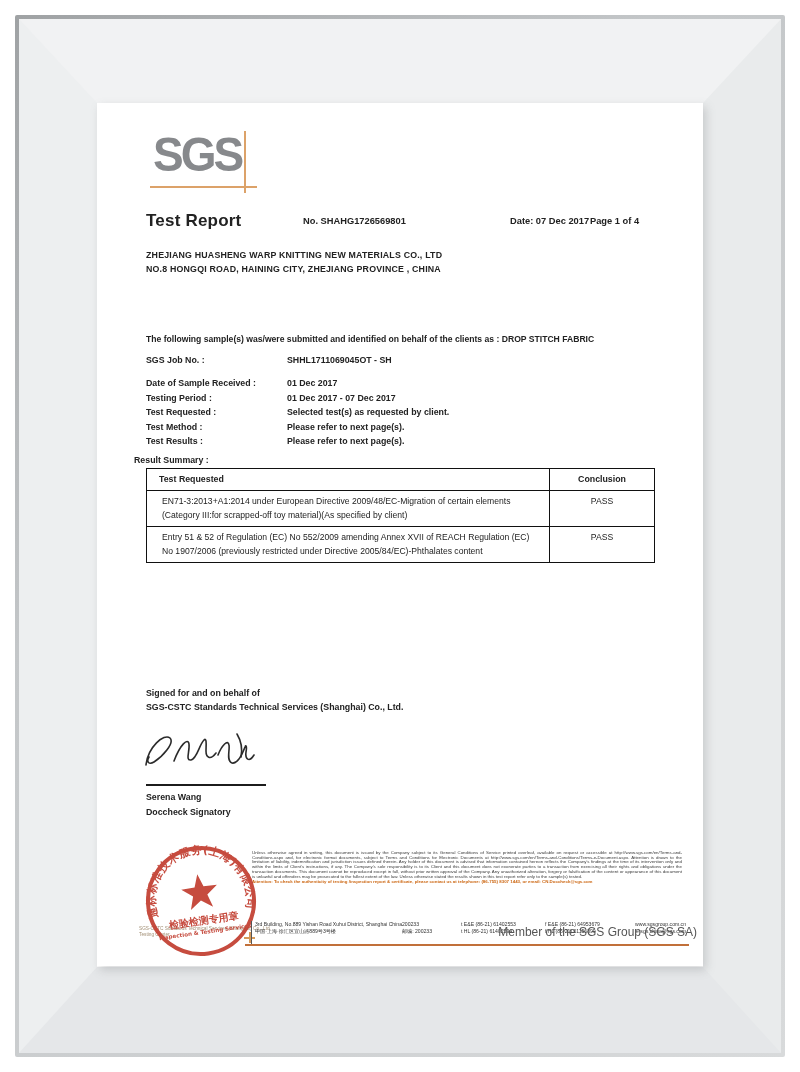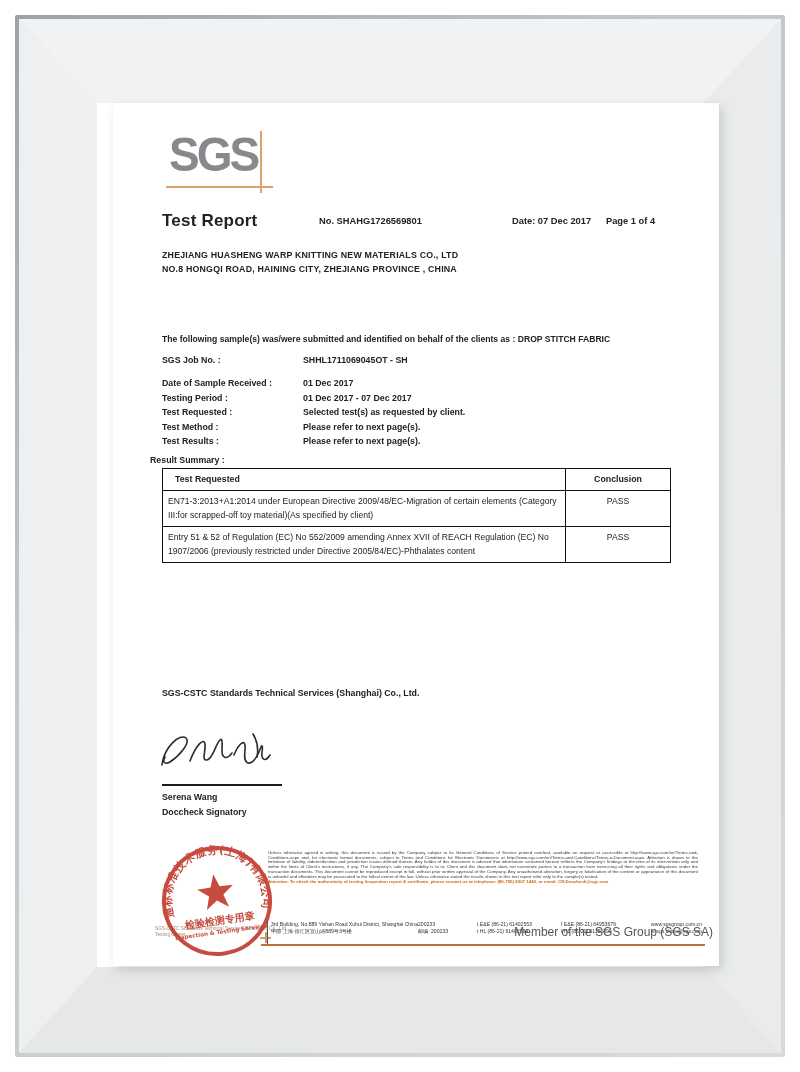--- a/index.html
+++ b/index.html
@@ -13,42 +13,41 @@
     background:linear-gradient(135deg,#9fa2a4 0%,#c3c6c8 35%,#d8dadb 100%);
   }
   .frame-mat{
     position:absolute;inset:19px;box-sizing:border-box;background:#fff;
     border-style:solid;border-width:84px 78px 86px 78px;
     border-color:#f1f2f3 #e9ebec #e5e7e9 #edeff0;
   }
   .doc{
     position:absolute;left:97px;top:103px;width:606px;height:863px;background:#fff;
     box-shadow:3px 4px 9px rgba(110,115,120,.28);
-    margin-left:16px;
   }
   .doc *{box-sizing:border-box;}
   
   .logo-text{
     position:absolute;left:56px;top:28px;font-size:46px;font-weight:700;
     color:#87898c;letter-spacing:-3px;line-height:1;transform:scaleY(1.06);
   }
   .cross-v{position:absolute;left:147px;top:28px;width:1.5px;height:62px;background:#dca269;}
   .cross-h{position:absolute;left:53px;top:83px;width:107px;height:1.5px;background:#dca269;}
   
   .title{position:absolute;left:49px;top:108px;font-size:17px;font-weight:700;letter-spacing:.2px;}
   .hmeta{position:absolute;top:113px;font-size:9.3px;font-weight:600;}
   
   .client{position:absolute;left:49px;top:146px;font-size:8.8px;font-weight:600;line-height:13.5px;letter-spacing:.2px;}
   .sample{position:absolute;left:49px;top:231px;width:530px;font-size:8.6px;font-weight:600;}
   .drow{position:absolute;left:49px;font-size:8.8px;font-weight:600;}
   .drow .val{position:absolute;left:141px;top:0;width:360px;white-space:nowrap;}
   .rs-label{position:absolute;left:37px;top:352px;font-size:8.8px;font-weight:700;}
   
   .rtable{position:absolute;left:49px;top:365px;width:509px;border-collapse:collapse;font-size:8.6px;}
-  .rtable th,.rtable td{border:1px solid #111;padding:3px 5px;line-height:14.5px;vertical-align:top;}
+  .rtable th,.rtable td{border:1px solid #111;padding:3px 15px;line-height:14.5px;vertical-align:top;}
   .rtable{border:1.5px solid #111;}
   .rtable th{text-align:left;font-weight:700;font-size:8.8px;padding:3px 12px;}
   .rtable .ccol{width:105px;text-align:center;}
   
   .signed{position:absolute;left:49px;top:584px;font-size:8.8px;font-weight:600;line-height:13.5px;}
   .sig-svg{position:absolute;left:43px;top:618px;}
   .sig-line{position:absolute;left:49px;top:681px;width:120px;height:2px;background:#1c1c1c;}
   .sig-name{position:absolute;left:49px;top:689px;font-size:8.8px;font-weight:600;}
   .sig-title{position:absolute;left:49px;top:704px;font-size:8.8px;font-weight:600;}
   
@@ -81,21 +80,21 @@
 <div class="frame-mat"></div>
 
 <div class="doc">
 
   <div class="logo-text">SGS</div>
   <div class="cross-v"></div>
   <div class="cross-h"></div>
 
   <div class="title">Test Report</div>
   <div class="hmeta" style="left:206px;">No. SHAHG1726569801</div>
-  <div class="hmeta" style="left:367px;padding-left:32px;">Date: 07 Dec 2017</div>
+  <div class="hmeta" style="left:381px;padding-left:32px;">Date: 07 Dec 2017</div>
   <div class="hmeta" style="left:493px;">Page 1 of 4</div>
 
   <div class="client">
     <div>ZHEJIANG HUASHENG WARP KNITTING NEW MATERIALS CO., LTD</div>
     <div>NO.8 HONGQI ROAD, HAINING CITY, ZHEJIANG PROVINCE , CHINA</div>
   </div>
 
   <div class="sample">The following sample(s) was/were submitted and identified on behalf of the clients as : DROP STITCH FABRIC</div>
 
   <div class="drow" style="top:252px;">
@@ -137,20 +136,21 @@
         <td class="ccol">PASS</td>
       </tr>
       <tr>
         <td>Entry 51 &amp; 52 of Regulation (EC) No 552/2009 amending Annex XVII of REACH Regulation (EC) No 1907/2006 (previously restricted under Directive 2005/84/EC)-Phthalates content</td>
         <td class="ccol">PASS</td>
       </tr>
     </tbody>
   </table>
 
   <div class="signed">
+    <div>Signed for and on behalf of</div>
     <div>SGS-CSTC Standards Technical Services (Shanghai) Co., Ltd.</div>
   </div>
   <svg class="sig-svg" width="140" height="60" viewBox="0 0 140 60">
     <g fill="none" stroke="#2b2b2b" stroke-width="1.6" stroke-linecap="round">
       <path d="M6,44 C8,26 24,12 30,17 C35,22 22,36 14,41 C9,44 6,41 9,36"></path>
       <path d="M34,40 C40,24 48,16 49,23 C50,30 45,40 51,39 C57,38 59,24 64,19 C67,16 66,25 66,30 C66,36 70,40 76,32"></path>
       <path d="M78,34 C82,24 88,18 89,24 C90,29 86,40 92,42 C97,43 102,34 105,26 C106,23 107,26 106,31 C105,38 109,42 114,34"></path>
       <path d="M97,13 C100,18 103,26 101,36"></path>
     </g>
   </svg>

